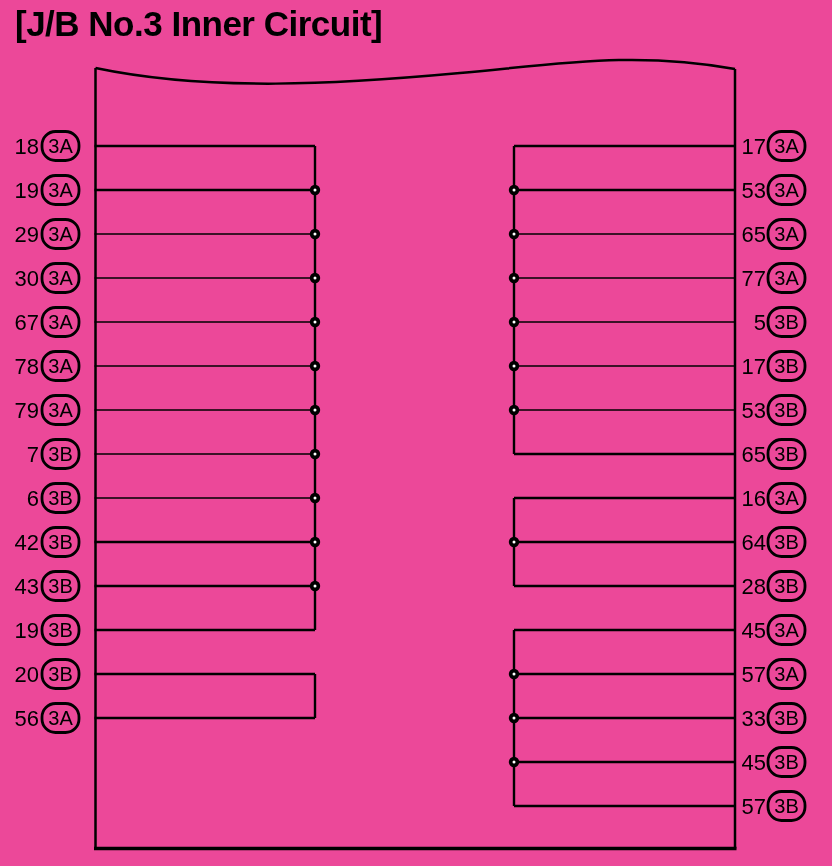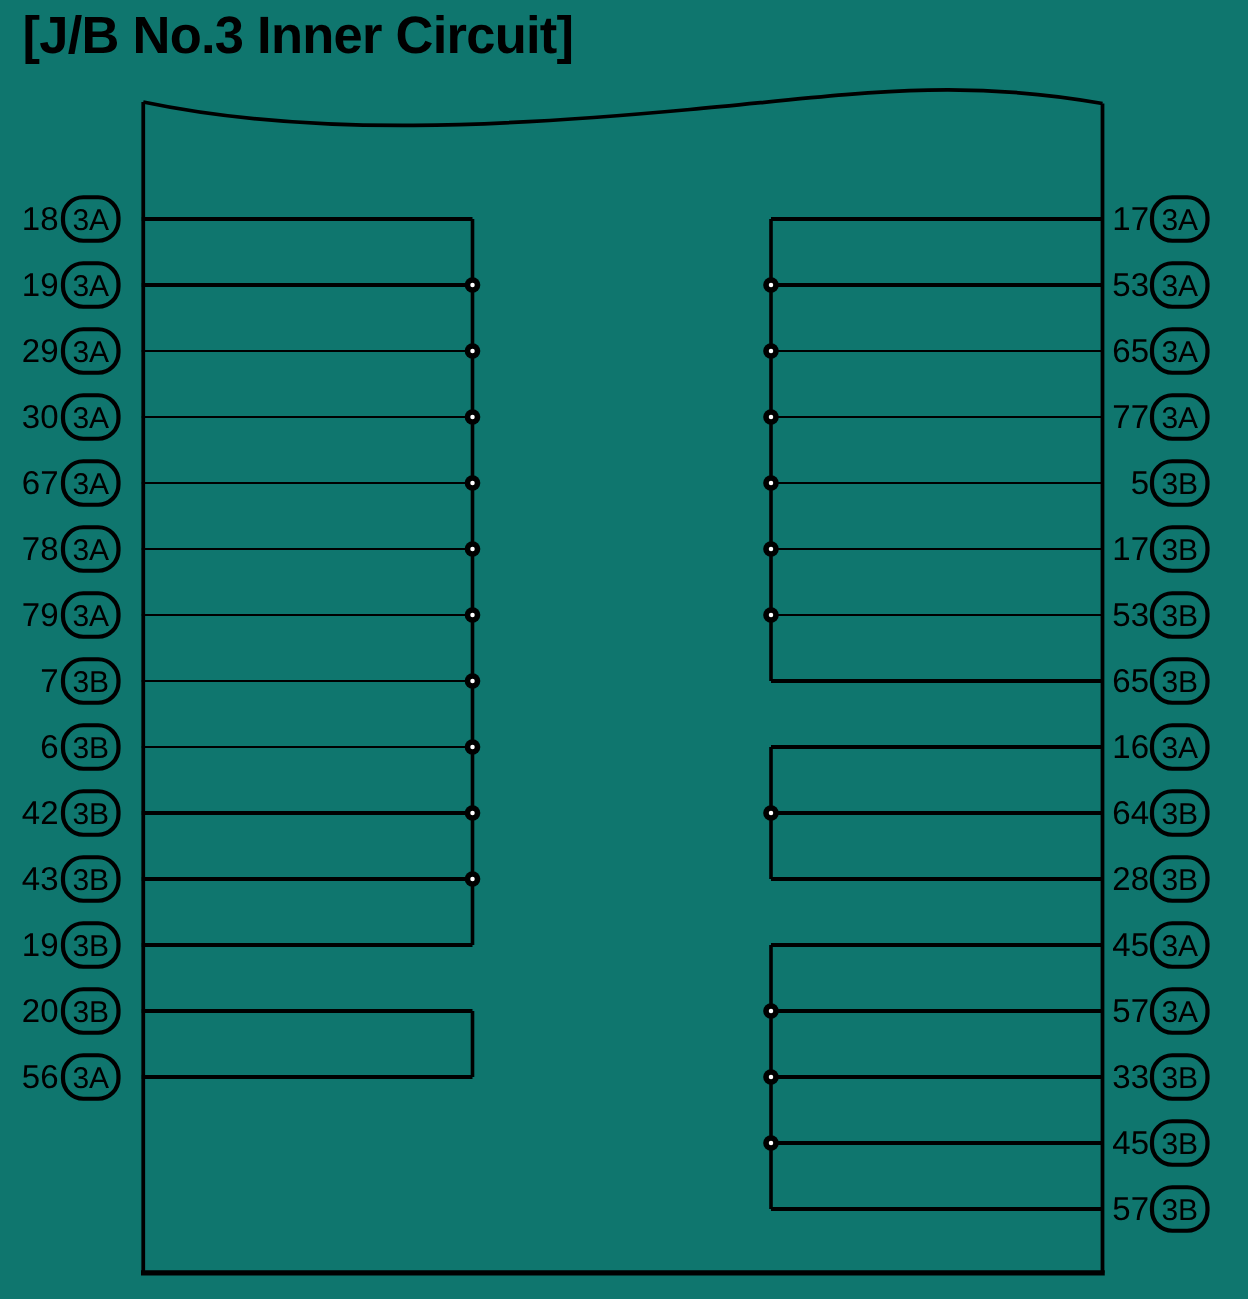--- a/index.html
+++ b/index.html
@@ -1,20 +1,20 @@
 <!DOCTYPE html>
 <html><head>
 <meta charset="utf-8">
 <style>
   html, body { margin: 0; padding: 0; background: #ffffff; }
   #stage {
     position: relative;
     width: 832px;
     height: 866px;
-    background: #0f766e;
+    background: #ec4899;
     font-family: "Liberation Sans", sans-serif;
     overflow: hidden;
   }
   #diagram-title {
     position: absolute;
     left: 15px;
     top: 4px;
     font-size: 35px;
     font-weight: bold;
     color: #000000;

